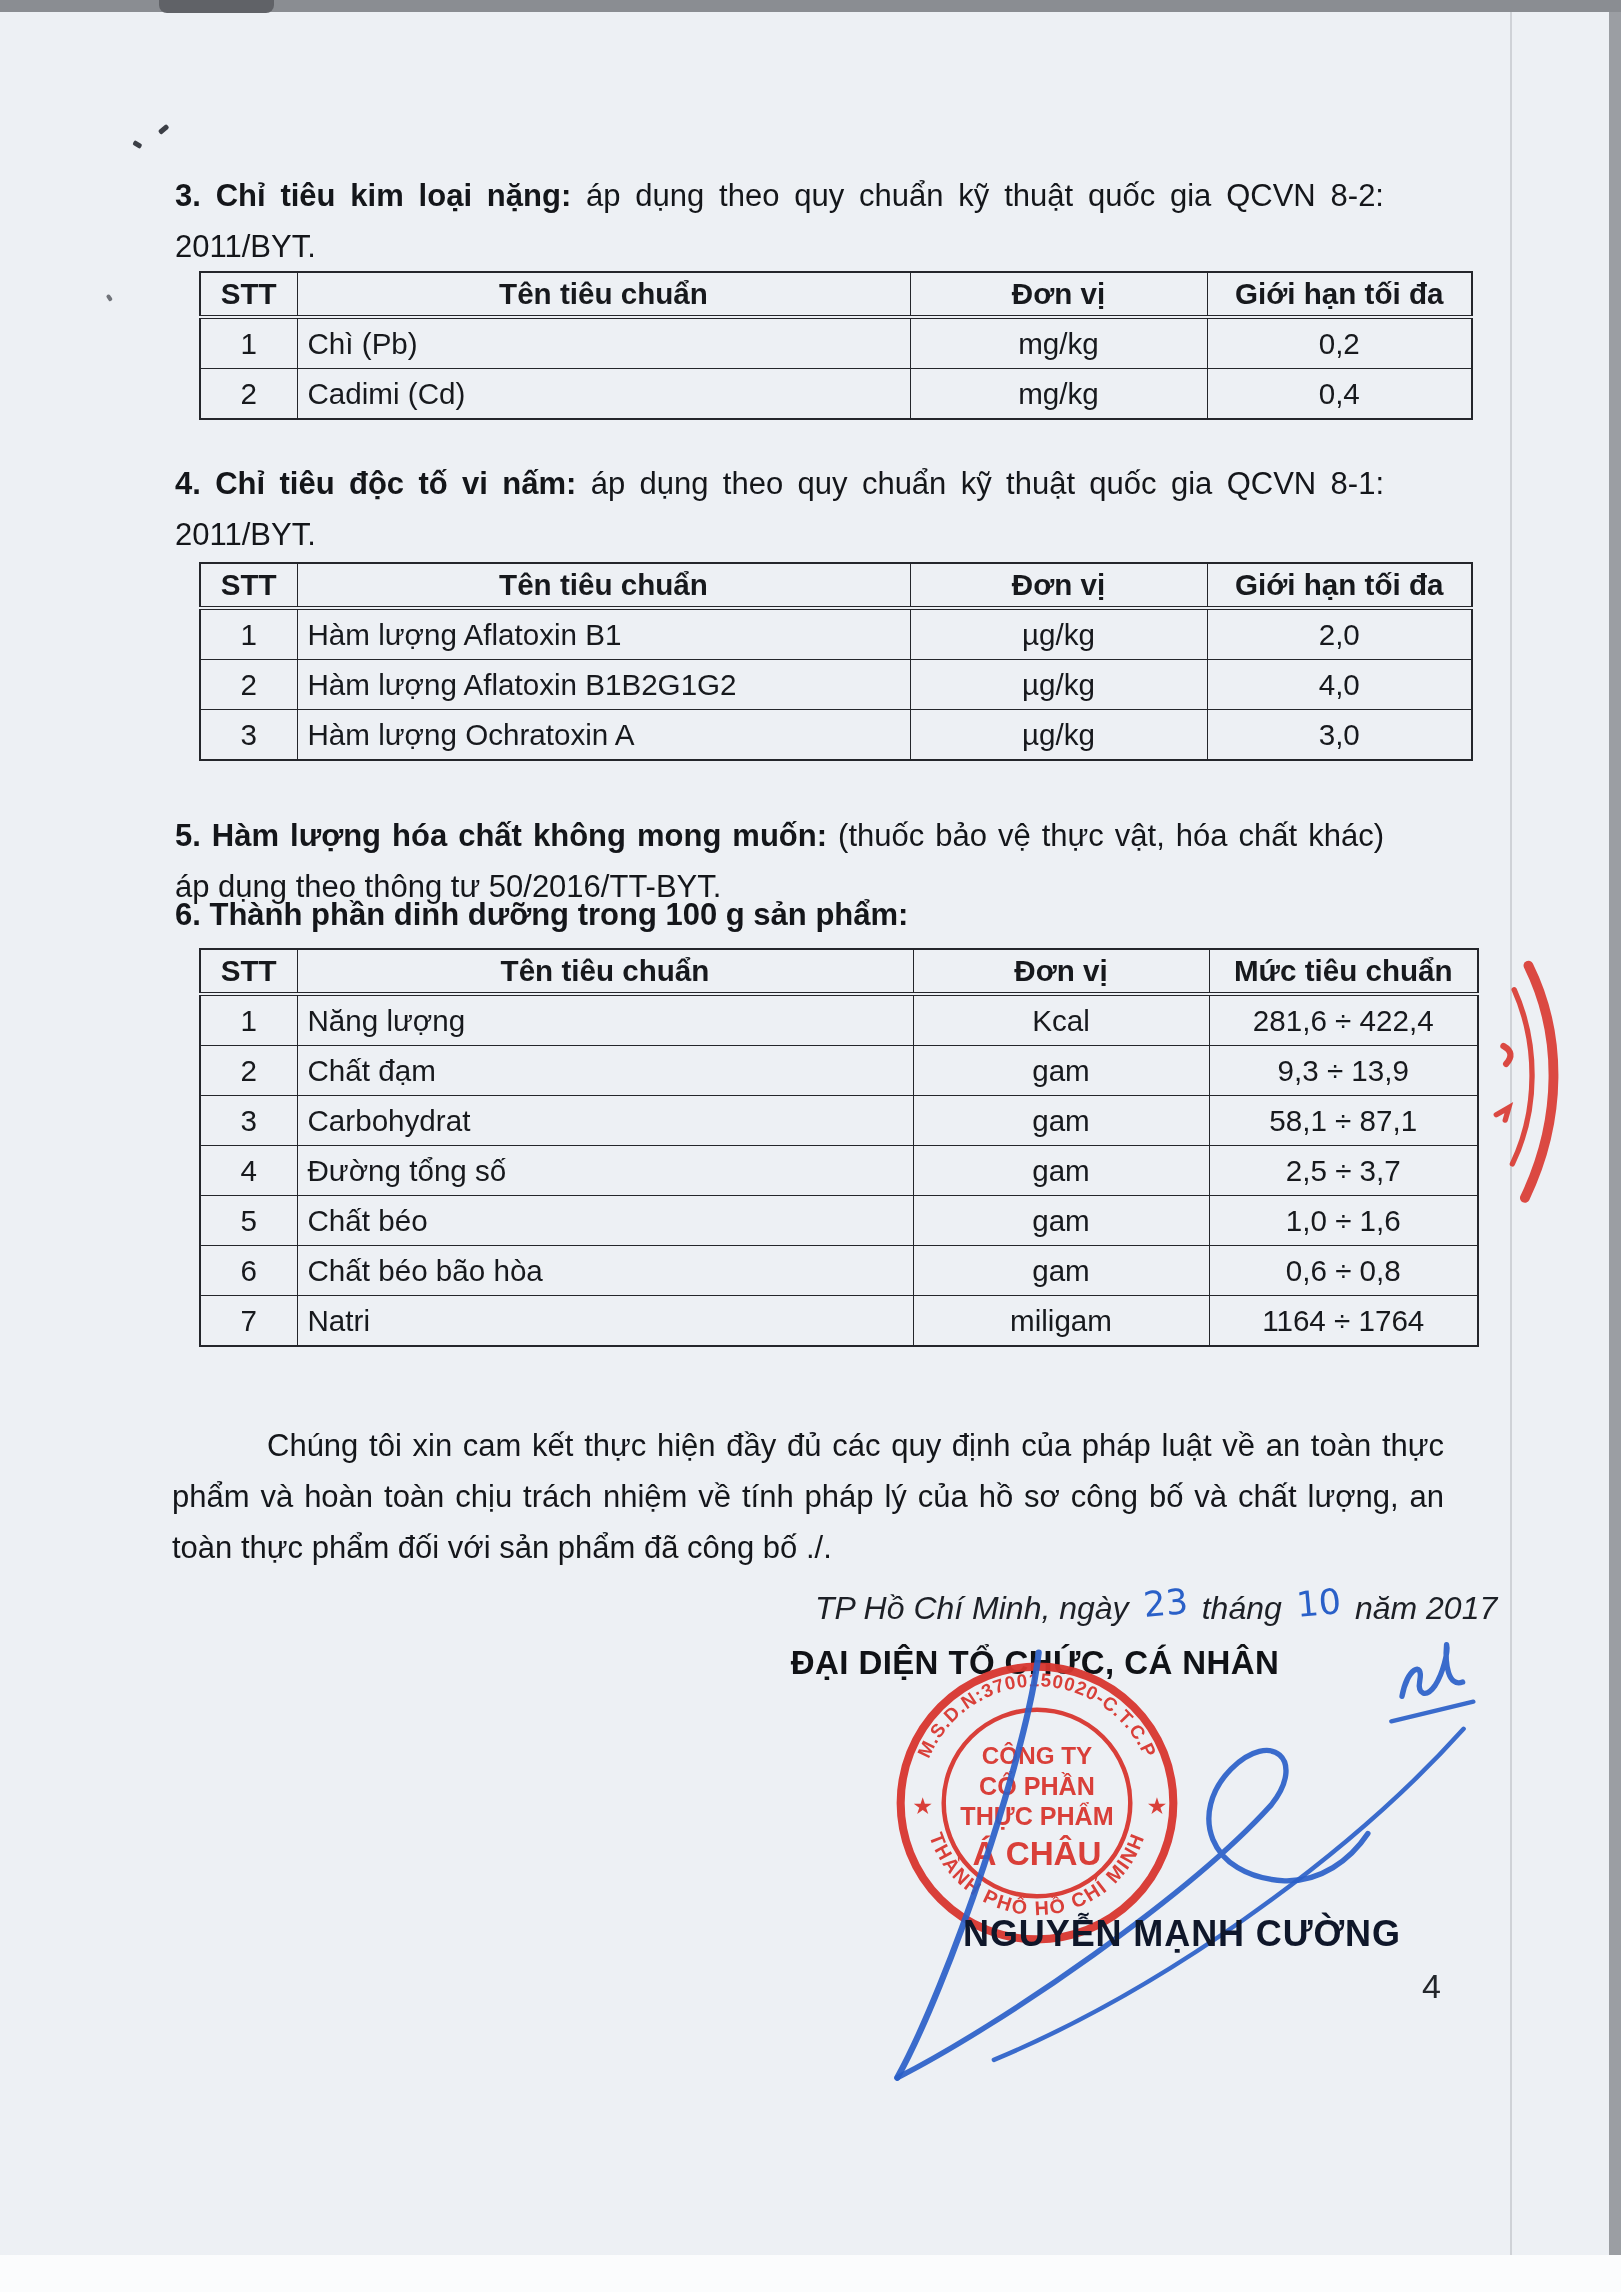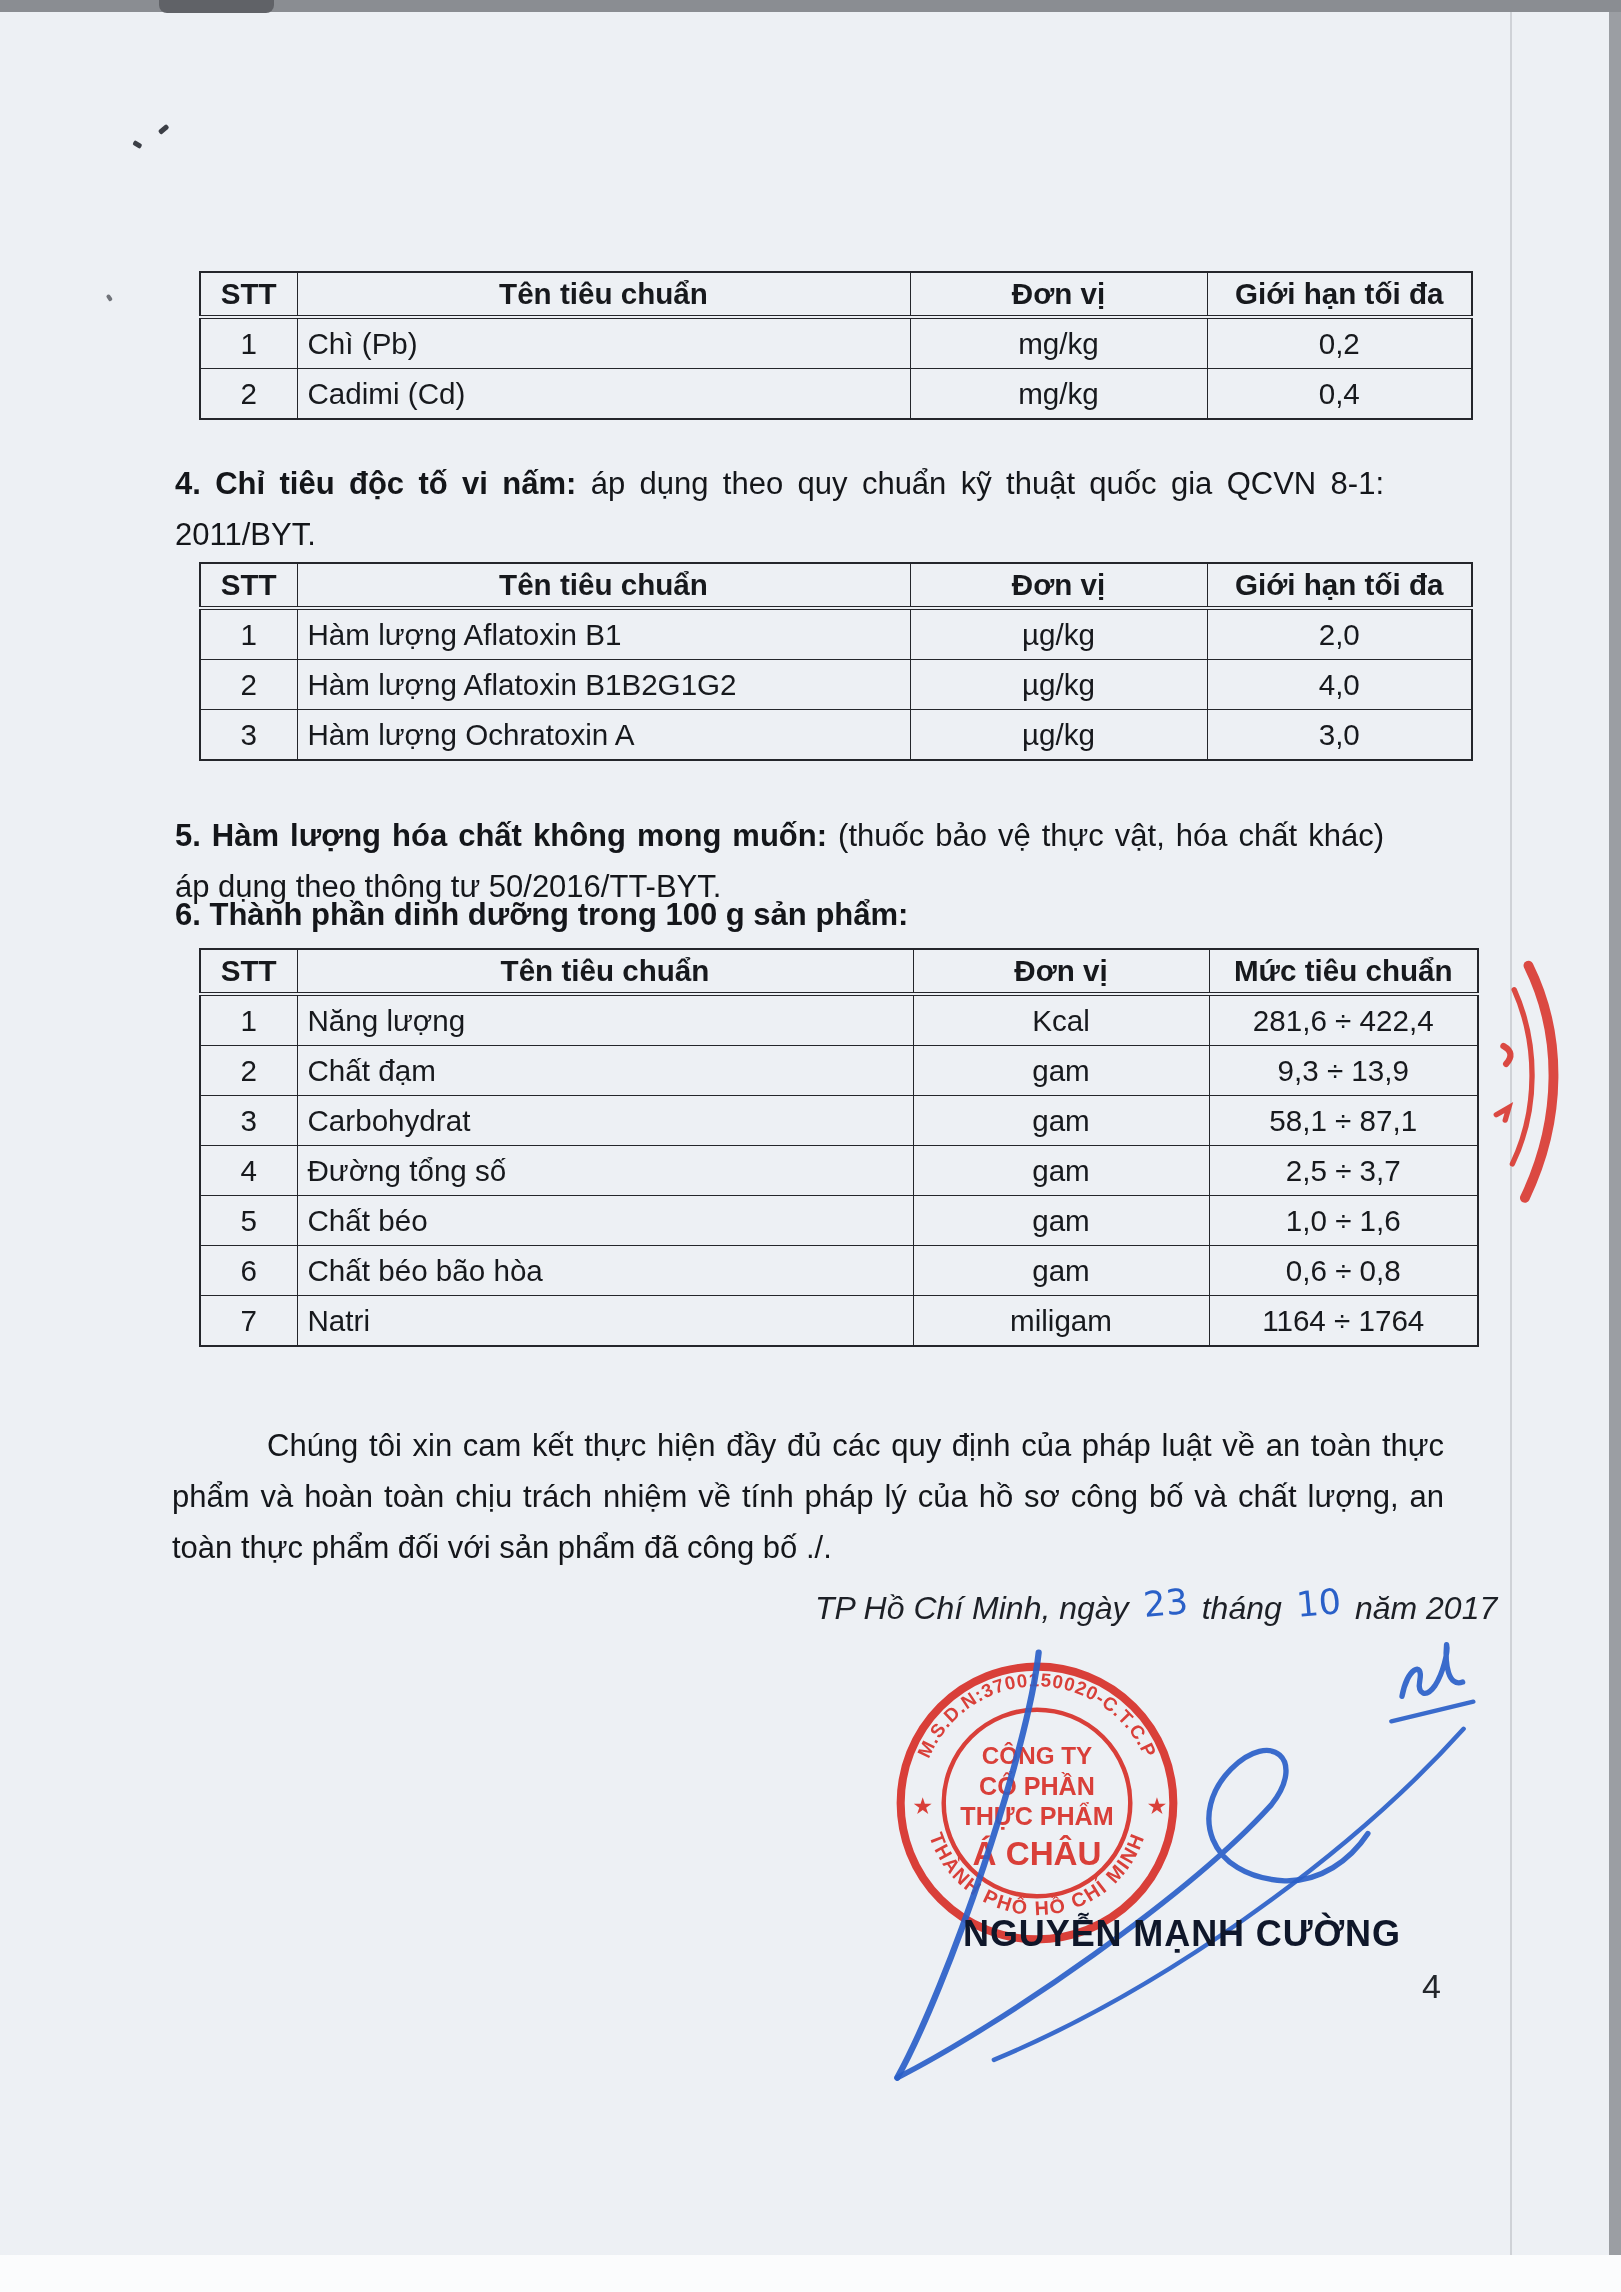--- a/index.html
+++ b/index.html
@@ -50,20 +50,21 @@
 
   <div class="scan-top"></div>
   <div class="scan-smudge"></div>
   <div class="scan-right"></div>
   <div class="scan-bottom"></div>
   <div class="fold-line"></div>
   <div class="pen-dot d1"></div>
   <div class="pen-dot d2"></div>
   <div class="pen-dot d3"></div>
 
+  <p class="heading abs" style="left:175px;top:170px;width:1209px;"><b>3. Chỉ tiêu kim loại nặng:</b><span> áp dụng theo quy chuẩn kỹ thuật quốc gia QCVN 8-2: 2011/BYT.</span></p>
 
   <table class="doc abs" style="left:199px;top:271px;width:1272px;">
     <colgroup>
         <col style="width:97px">
         <col style="width:613px">
         <col style="width:297px">
         <col style="width:265px">
       </colgroup>
     <thead>
       <tr>
@@ -203,20 +204,21 @@
   <p class="para abs" style="left:172px;top:1420px;width:1272px;">Chúng tôi xin cam kết thực hiện đầy đủ các quy định của pháp luật về an toàn thực phẩm và hoàn toàn chịu trách nhiệm về tính pháp lý của hồ sơ công bố và chất lượng, an toàn thực phẩm đối với sản phẩm đã công bố ./.</p>
 
   <div class="date-line abs" style="left:815px;top:1587px;width:681px;">
     <span>TP Hồ Chí Minh, ngày</span>
     <span class="hand">23</span>
     <span>tháng</span>
     <span class="hand">10</span>
     <span>năm 2017</span>
   </div>
 
+  <div class="rep-line abs" style="left:784px;top:1644px;width:502px;">ĐẠI DIỆN TỔ CHỨC, CÁ NHÂN</div>
 
   <svg class="abs stamp-svg" style="left:889px;top:1655px;" width="296" height="296" viewBox="0 0 330 330">
     <defs>
       <path id="arcTop" d="M 35 165 A 130 130 0 0 1 295 165"></path>
       <path id="arcBot" d="M 47 208 A 126 126 0 0 0 283 208"></path>
     </defs>
     <circle cx="165" cy="165" r="152" fill="none" stroke="#d8362f" stroke-width="9"></circle>
     <circle cx="165" cy="165" r="104" fill="none" stroke="#d8362f" stroke-width="5"></circle>
     <text font-size="21" font-weight="bold" fill="#d8362f" letter-spacing="1"><textPath href="#arcTop" startOffset="50%" text-anchor="middle">M.S.D.N:3700150020-C.T.C.P</textPath></text>
     <text font-size="22" font-weight="bold" fill="#d8362f" letter-spacing="2"><textPath href="#arcBot" startOffset="50%" text-anchor="middle">THÀNH PHỐ HỒ CHÍ MINH</textPath></text>

